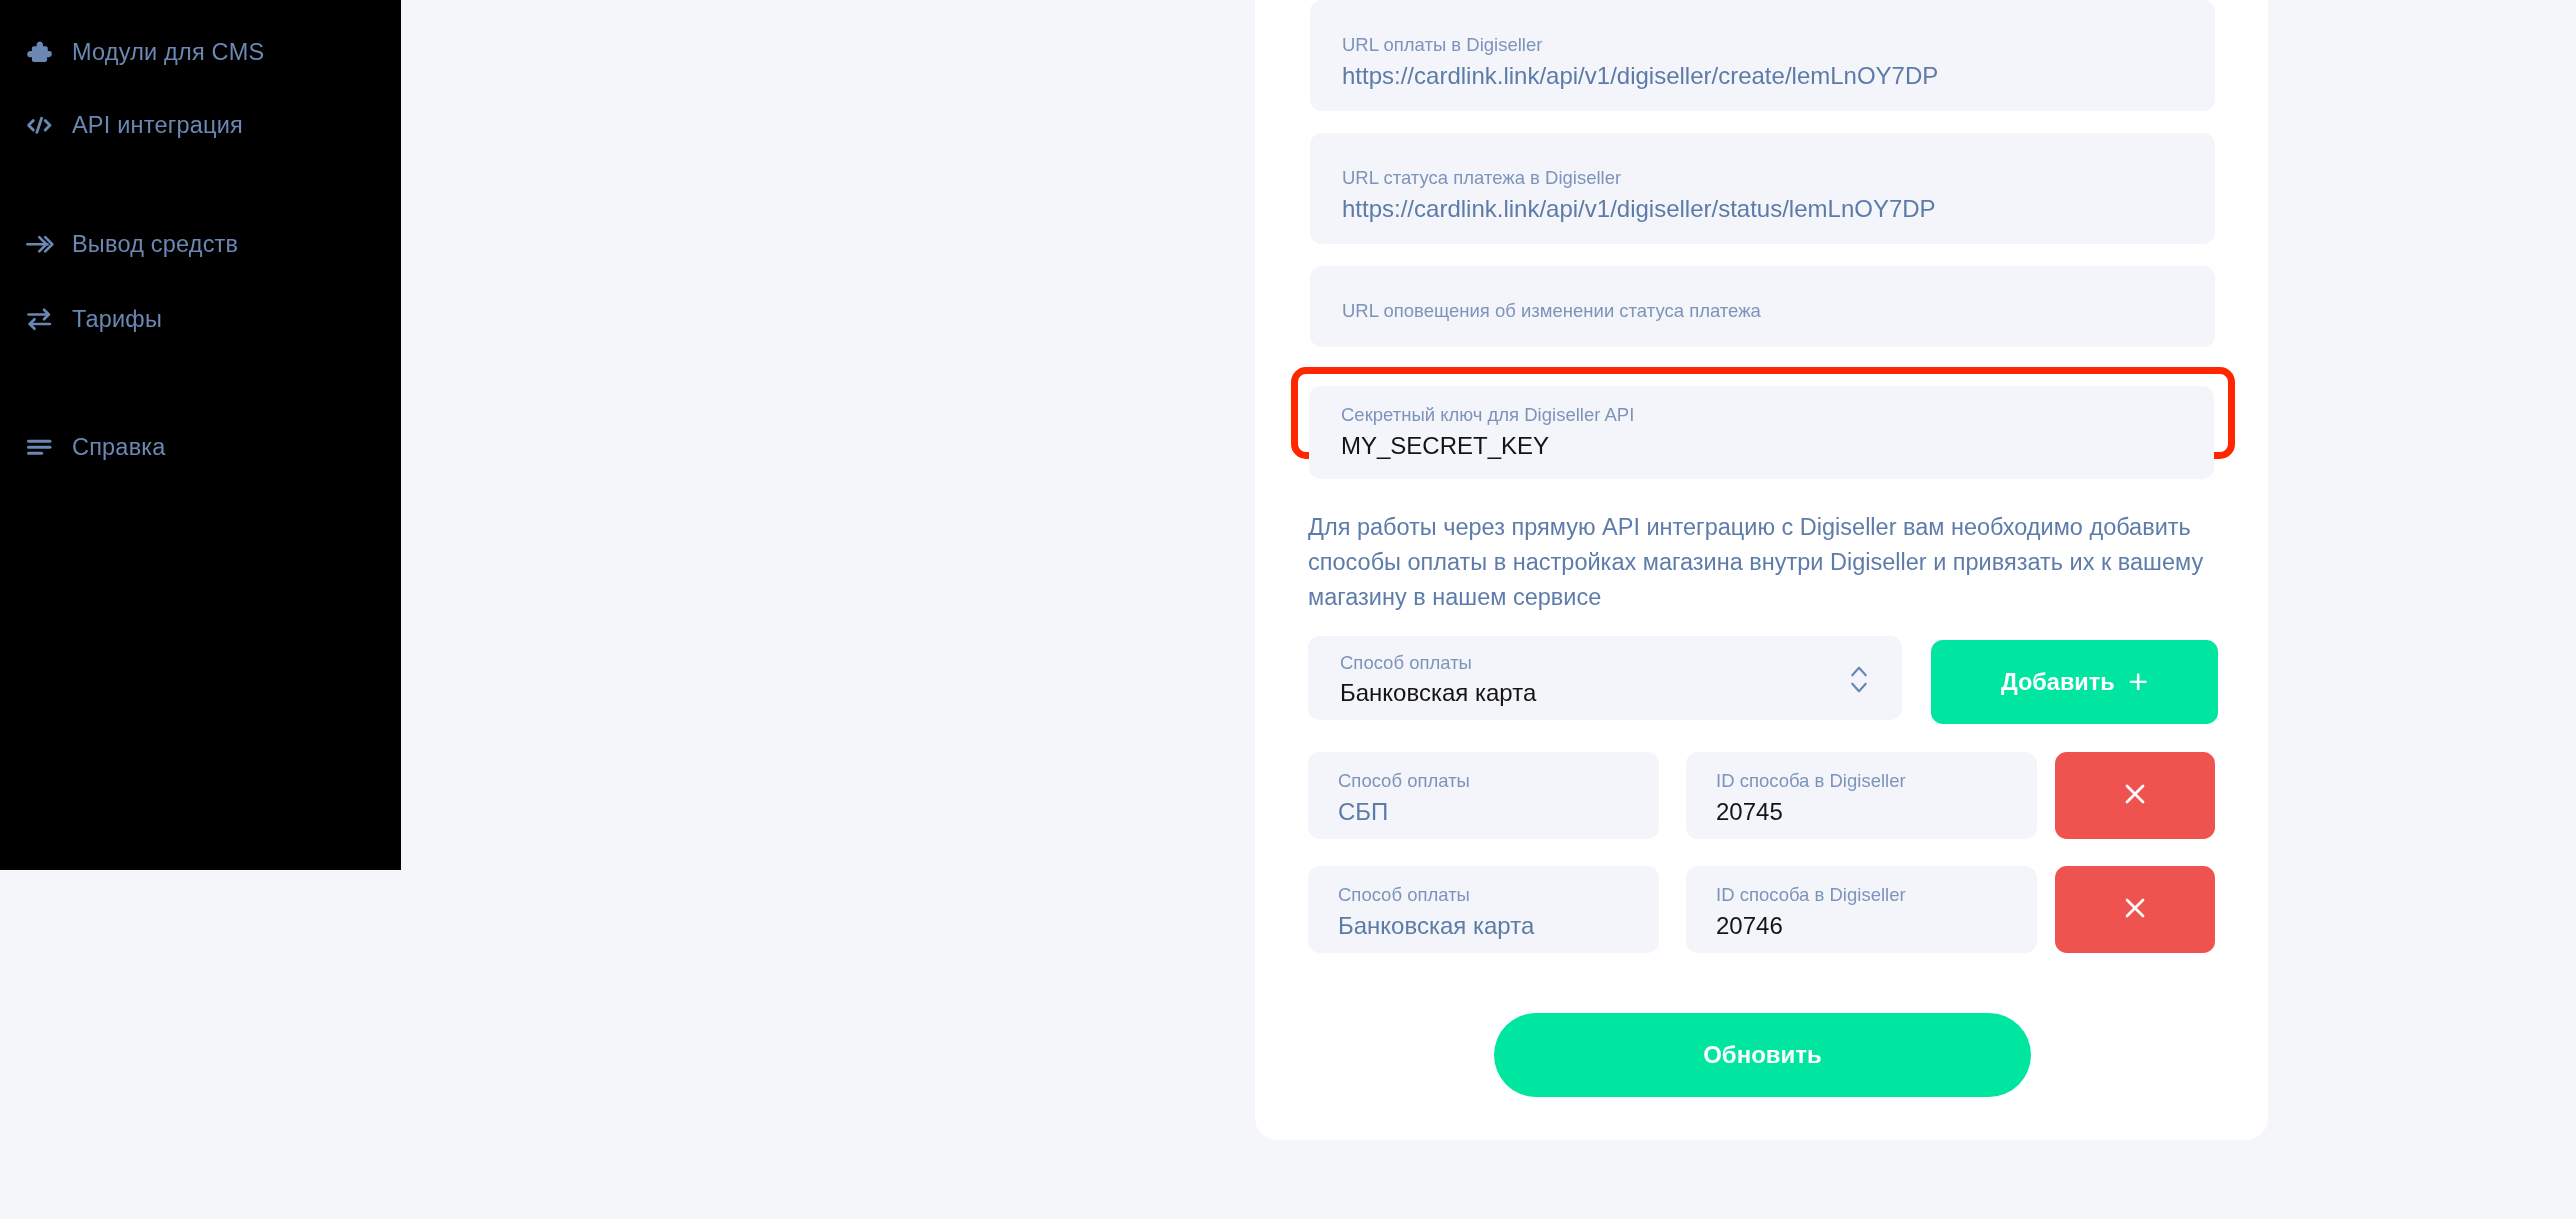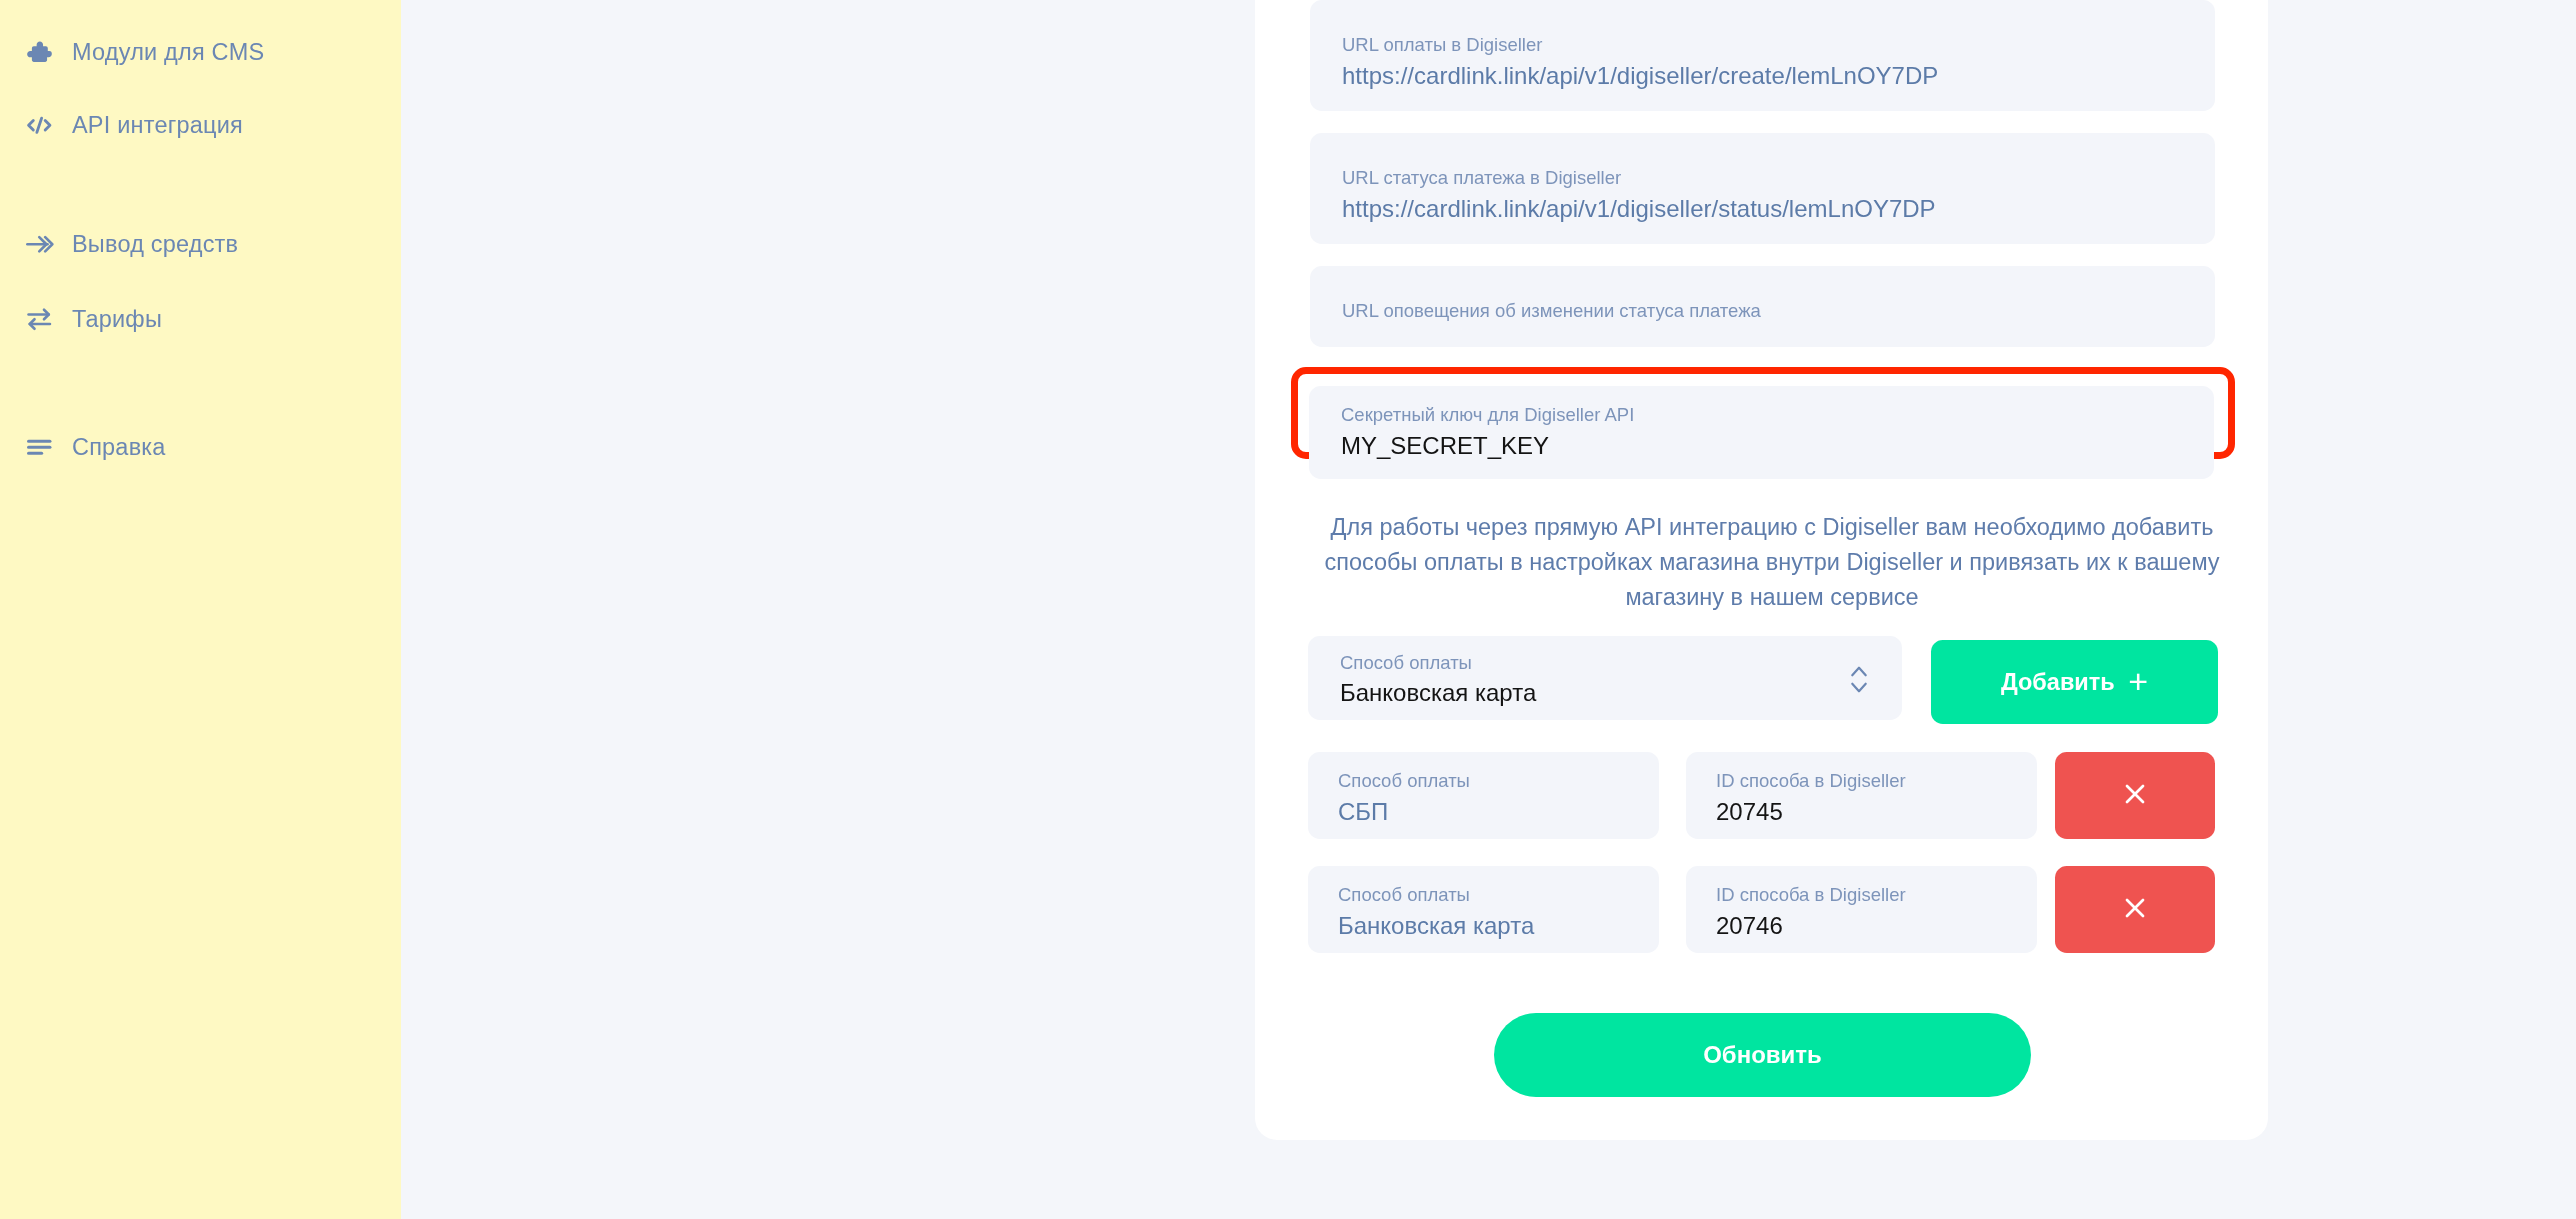--- a/index.html
+++ b/index.html
@@ -14,22 +14,22 @@
     font-family: "Liberation Sans", sans-serif;
     background: #f4f6fa;
     position: relative;
   }
 
   
   #sidebar {
     position: absolute;
     left: 0; top: 0;
     width: 401px;
-    height: 1219px;
-    background: #fef9c3;
+    height: 870px;
+    background: #000000;
   }
 
   .nav-item {
     position: absolute;
     left: 25px;
     display: flex;
     align-items: center;
     height: 47px;
     cursor: pointer;
   }
@@ -112,21 +112,20 @@
 
   
   #info-text {
     position: absolute;
     left: 1308px;
     top: 510px;
     width: 928px;
     font-size: 23.5px;
     line-height: 1.48;
     color: #5e7cab;
-    text-align: center;
   }
 
   
   #select-row {
     position: absolute;
     left: 1308px;
     top: 636px;
     width: 928px;
     height: 84px;
   }

